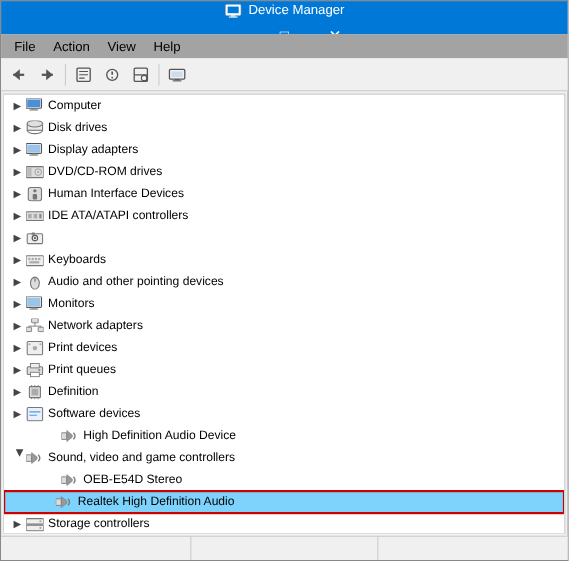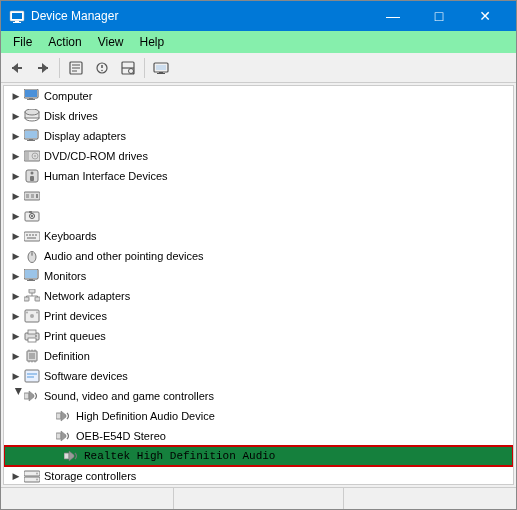--- a/index.html
+++ b/index.html
@@ -21,20 +21,21 @@
     }
     .title-bar {
       background: #0078d7;
       color: white;
       display: flex;
       align-items: center;
       justify-content: space-between;
       padding: 0 8px;
       height: 30px;
       flex-shrink: 0;
+      flex-direction: column;
     }
     .title-bar-left {
       display: flex;
       align-items: center;
       gap: 6px;
     }
     .title-bar-title {
       font-size: 12px;
       font-weight: normal;
     }
@@ -52,21 +53,21 @@
       background: transparent;
       border: none;
       color: white;
       font-size: 14px;
       cursor: pointer;
       display: flex;
       align-items: center;
       justify-content: center;
     }
     .menu-bar {
-      background: #86efac;
+      background: #a3a3a3;
       display: flex;
       align-items: center;
       height: 22px;
       padding: 0 4px;
       flex-shrink: 0;
     }
     .menu-item {
       padding: 2px 8px;
       cursor: pointer;
       font-size: 12px;
@@ -309,20 +310,21 @@
       <div class="tree-item" style="padding-left:4px;">
         <span class="expand-icon">▶</span>
         <span class="item-icon">
           <svg width="16" height="14" viewBox="0 0 16 14">
               <rect x="0" y="3" width="16" height="8" rx="1" fill="#ddd" stroke="#777" stroke-width="1"></rect>
               <rect x="2" y="5" width="3" height="4" fill="#aaa"></rect>
               <rect x="7" y="5" width="3" height="4" fill="#aaa"></rect>
               <rect x="12" y="5" width="2" height="4" fill="#888"></rect>
             </svg>
         </span>
+        <span class="item-label">IDE ATA/ATAPI controllers</span>
       </div>
 
       <div class="tree-item" style="padding-left:4px;">
         <span class="expand-icon">▶</span>
         <span class="item-icon">
           <svg width="16" height="14" viewBox="0 0 16 14">
               <rect x="1" y="3" width="14" height="9" rx="1" fill="#eee" stroke="#777" stroke-width="1"></rect>
               <circle cx="8" cy="7" r="2.5" fill="none" stroke="#555" stroke-width="1"></circle>
               <circle cx="8" cy="7" r="1" fill="#555"></circle>
               <rect x="5" y="2" width="3" height="2" rx="0.5" fill="#777"></rect>
@@ -435,57 +437,57 @@
         <span class="item-icon">
           <svg width="16" height="14" viewBox="0 0 16 14">
               <rect x="1" y="1" width="14" height="12" rx="1" fill="#e8f0fe" stroke="#777" stroke-width="1"></rect>
               <line x1="3" y1="5" x2="13" y2="5" stroke="#5599dd" stroke-width="1"></line>
               <line x1="3" y1="8" x2="10" y2="8" stroke="#5599dd" stroke-width="1"></line>
             </svg>
         </span>
         <span class="item-label">Software devices</span>
       </div>
 
-      <div class="tree-item" style="padding-left:4px;">
-        <span class="expand-icon" style="transform:rotate(90deg);display:inline-block;">▶</span>
+      <div class="tree-item" style="padding-left:36px;">
+        <span class="expand-icon" style="visibility:hidden;">▶</span>
         <span class="item-icon">
           <svg width="16" height="14" viewBox="0 0 16 14">
               <rect x="0" y="4" width="5" height="6" rx="0.5" fill="#ddd" stroke="#777" stroke-width="0.8"></rect>
               <polygon points="5,2 10,6 10,8 5,12" fill="#999" stroke="#777" stroke-width="0.5"></polygon>
               <path d="M11,4 Q14,7 11,10" fill="none" stroke="#777" stroke-width="1.2"></path>
             </svg>
         </span>
-        <span class="item-label">Sound, video and game controllers</span>
-      </div>
-
-      <div class="tree-item" style="padding-left:36px;">
-        <span class="expand-icon" style="visibility:hidden;">▶</span>
+        <span class="item-label">High Definition Audio Device</span>
+      </div>
+
+      <div class="tree-item" style="padding-left:4px;">
+        <span class="expand-icon" style="transform:rotate(90deg);display:inline-block;">▶</span>
         <span class="item-icon">
           <svg width="16" height="14" viewBox="0 0 16 14">
               <rect x="0" y="4" width="5" height="6" rx="0.5" fill="#ddd" stroke="#777" stroke-width="0.8"></rect>
               <polygon points="5,2 10,6 10,8 5,12" fill="#999" stroke="#777" stroke-width="0.5"></polygon>
               <path d="M11,4 Q14,7 11,10" fill="none" stroke="#777" stroke-width="1.2"></path>
             </svg>
         </span>
-        <span class="item-label">High Definition Audio Device</span>
+        <span class="item-label">Sound, video and game controllers</span>
       </div>
 
       <div class="tree-item" style="padding-left:36px;text-align:right;">
         <span class="expand-icon" style="visibility:hidden;">▶</span>
         <span class="item-icon">
           <svg width="16" height="14" viewBox="0 0 16 14">
               <rect x="0" y="4" width="5" height="6" rx="0.5" fill="#ddd" stroke="#777" stroke-width="0.8"></rect>
               <polygon points="5,2 10,6 10,8 5,12" fill="#999" stroke="#777" stroke-width="0.5"></polygon>
               <path d="M11,4 Q14,7 11,10" fill="none" stroke="#777" stroke-width="1.2"></path>
             </svg>
         </span>
         <span class="item-label">OEB-E54D Stereo</span>
       </div>
 
-      <div class="tree-item" style="padding-left:44px; outline: 2px solid #cc0000; outline-offset:-1px; background:#15803d;font-family:Liberation Mono, monospace;">
+      <div class="tree-item" style="padding-left:31px; outline: 2px solid #cc0000; outline-offset:-1px; background:#7dd3fc;">
         <span class="expand-icon" style="visibility:hidden;">▶</span>
         <span class="item-icon">
           <svg width="16" height="14" viewBox="0 0 16 14">
               <rect x="0" y="4" width="5" height="6" rx="0.5" fill="#ddd" stroke="#777" stroke-width="0.8"></rect>
               <polygon points="5,2 10,6 10,8 5,12" fill="#999" stroke="#777" stroke-width="0.5"></polygon>
               <path d="M11,4 Q14,7 11,10" fill="none" stroke="#777" stroke-width="1.2"></path>
             </svg>
         </span>
         <span class="item-label">Realtek High Definition Audio</span>
       </div>

